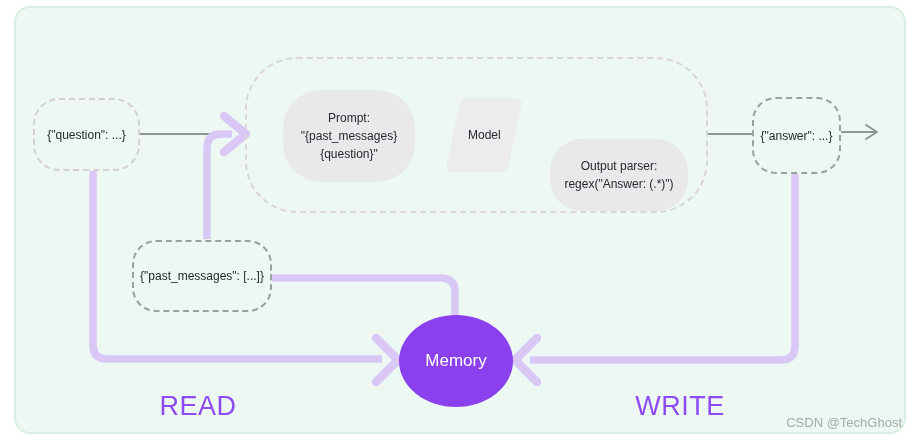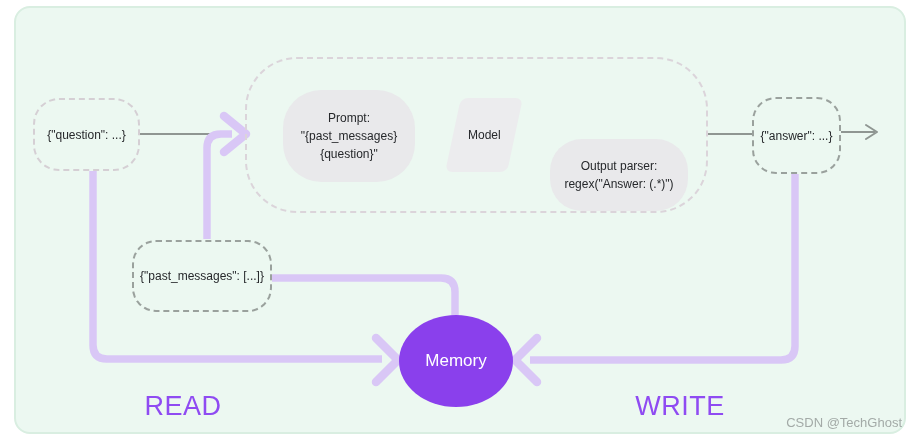--- a/index.html
+++ b/index.html
@@ -35,21 +35,21 @@
   #answer-node{left:752px;top:97px;width:89px;height:77px;}
   #pastmessages-node{left:132px;top:240px;width:140px;height:72px;}
   #memory-node{
     left:399px;top:315px;width:114px;height:92px;border-radius:50%;
     background:#8a40ec;color:#ffffff;font-weight:normal;font-size:17px;
   }
   .flow-label{
     position:absolute;width:110px;text-align:center;color:#8f4bf2;
     font-size:27px;font-weight:500;letter-spacing:0.5px;
   }
-  #read-label{left:128px;top:391px;}
+  #read-label{left:143px;top:391px;}
   #write-label{left:625px;top:391px;}
   #watermark{
     position:absolute;left:730px;top:415px;width:172px;text-align:right;
     color:#a3aaa7;font-size:13px;
   }
 </style>
 </head>
 <body>
 
 <div id="stage">

